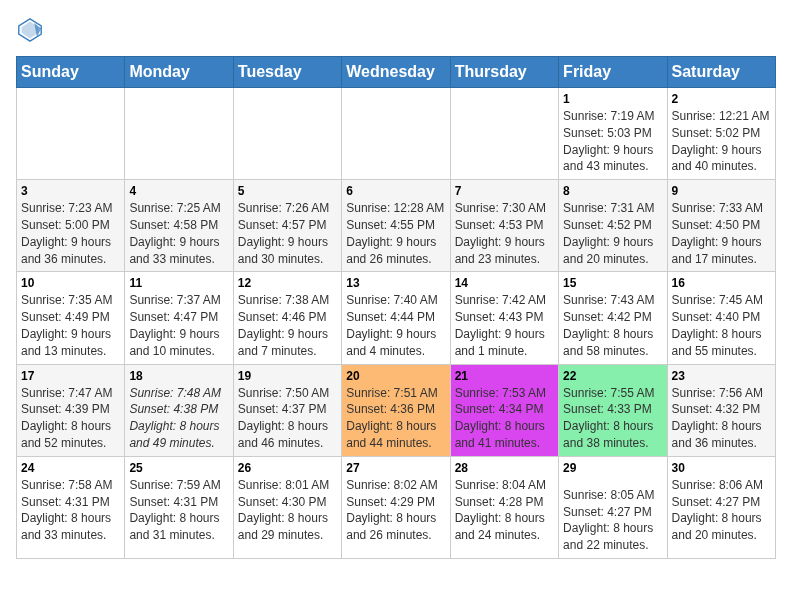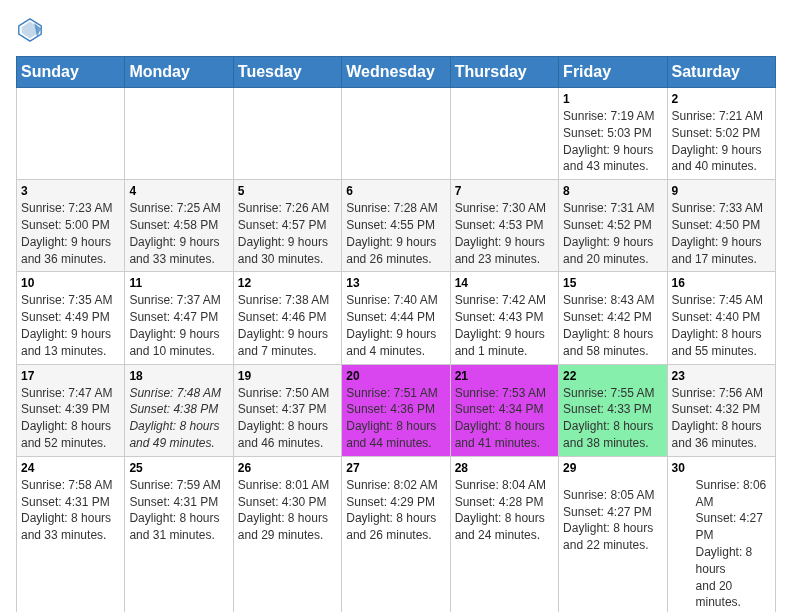--- a/index.html
+++ b/index.html
@@ -129,21 +129,21 @@
         <td class="empty-cell"></td>
         <td>
           <span class="day-num">1</span>
           <div class="day-info" style="white-space: pre-line;">Sunrise: 7:19 AM
 Sunset: 5:03 PM
 Daylight: 9 hours
 and 43 minutes.</div>
         </td>
         <td>
           <span class="day-num">2</span>
-          <div class="day-info" style="white-space: pre-line;">Sunrise: 7:21 AM
+          <div class="day-info" style="white-space: pre-line;">Sunrise: 12:21 AM
 Sunset: 5:02 PM
 Daylight: 9 hours
 and 40 minutes.</div>
         </td>
       </tr>
       <tr>
         <td style="background: rgb(245, 245, 245);">
           <span class="day-num">3</span>
           <div class="day-info" style="white-space: pre-line;">Sunrise: 7:23 AM
 Sunset: 5:00 PM
@@ -159,21 +159,21 @@
         </td>
         <td style="background: rgb(245, 245, 245);">
           <span class="day-num">5</span>
           <div class="day-info" style="white-space: pre-line;">Sunrise: 7:26 AM
 Sunset: 4:57 PM
 Daylight: 9 hours
 and 30 minutes.</div>
         </td>
         <td style="background: rgb(245, 245, 245);">
           <span class="day-num">6</span>
-          <div class="day-info" style="white-space: pre-line;">Sunrise: 7:28 AM
+          <div class="day-info" style="white-space: pre-line;">Sunrise: 12:28 AM
 Sunset: 4:55 PM
 Daylight: 9 hours
 and 26 minutes.</div>
         </td>
         <td style="background: rgb(245, 245, 245);">
           <span class="day-num">7</span>
           <div class="day-info" style="white-space: pre-line;">Sunrise: 7:30 AM
 Sunset: 4:53 PM
 Daylight: 9 hours
 and 23 minutes.</div>
@@ -224,21 +224,21 @@
         </td>
         <td>
           <span class="day-num">14</span>
           <div class="day-info" style="white-space: pre-line;">Sunrise: 7:42 AM
 Sunset: 4:43 PM
 Daylight: 9 hours
 and 1 minute.</div>
         </td>
         <td>
           <span class="day-num">15</span>
-          <div class="day-info" style="white-space: pre-line;">Sunrise: 8:43 AM
+          <div class="day-info" style="white-space: pre-line;">Sunrise: 7:43 AM
 Sunset: 4:42 PM
 Daylight: 8 hours
 and 58 minutes.</div>
         </td>
         <td>
           <span class="day-num">16</span>
           <div class="day-info" style="white-space: pre-line;">Sunrise: 7:45 AM
 Sunset: 4:40 PM
 Daylight: 8 hours
 and 55 minutes.</div>
@@ -259,21 +259,21 @@
 Daylight: 8 hours
 and 49 minutes.</div>
         </td>
         <td style="background: rgb(245, 245, 245); margin-left: 20px;">
           <span class="day-num">19</span>
           <div class="day-info" style="white-space: pre-line;">Sunrise: 7:50 AM
 Sunset: 4:37 PM
 Daylight: 8 hours
 and 46 minutes.</div>
         </td>
-        <td style="background: #d946ef;">
+        <td style="background: #fdba74;">
           <span class="day-num">20</span>
           <div class="day-info" style="white-space: pre-line;">Sunrise: 7:51 AM
 Sunset: 4:36 PM
 Daylight: 8 hours
 and 44 minutes.</div>
         </td>
         <td style="background: #d946ef;">
           <span class="day-num">21</span>
           <div class="day-info" style="white-space: pre-line;">Sunrise: 7:53 AM
 Sunset: 4:34 PM
@@ -333,20 +333,20 @@
         </td>
         <td>
           <span class="day-num">29</span>
           <div class="day-info" style="white-space: pre-line; margin-top: 12px;">Sunrise: 8:05 AM
 Sunset: 4:27 PM
 Daylight: 8 hours
 and 22 minutes.</div>
         </td>
         <td>
           <span class="day-num">30</span>
-          <div class="day-info" style="white-space: pre-line; margin-left: 24px;">Sunrise: 8:06 AM
+          <div class="day-info" style="white-space: pre-line;">Sunrise: 8:06 AM
 Sunset: 4:27 PM
 Daylight: 8 hours
 and 20 minutes.</div>
         </td>
       </tr>
     </tbody>
 </table>
 
 </body></html>

